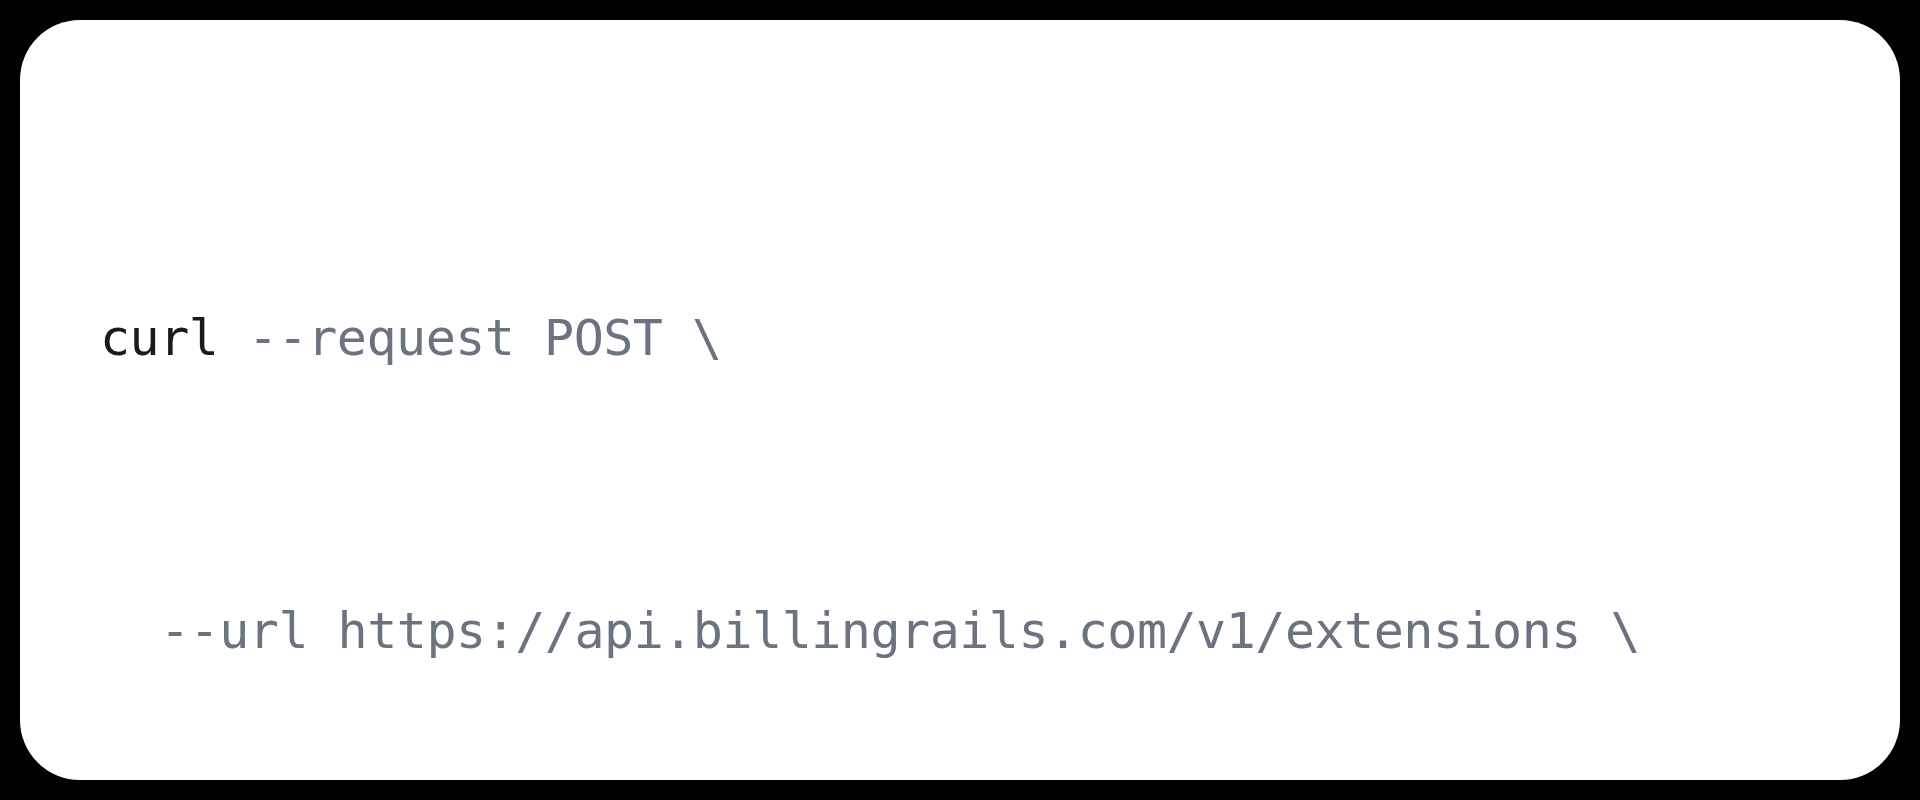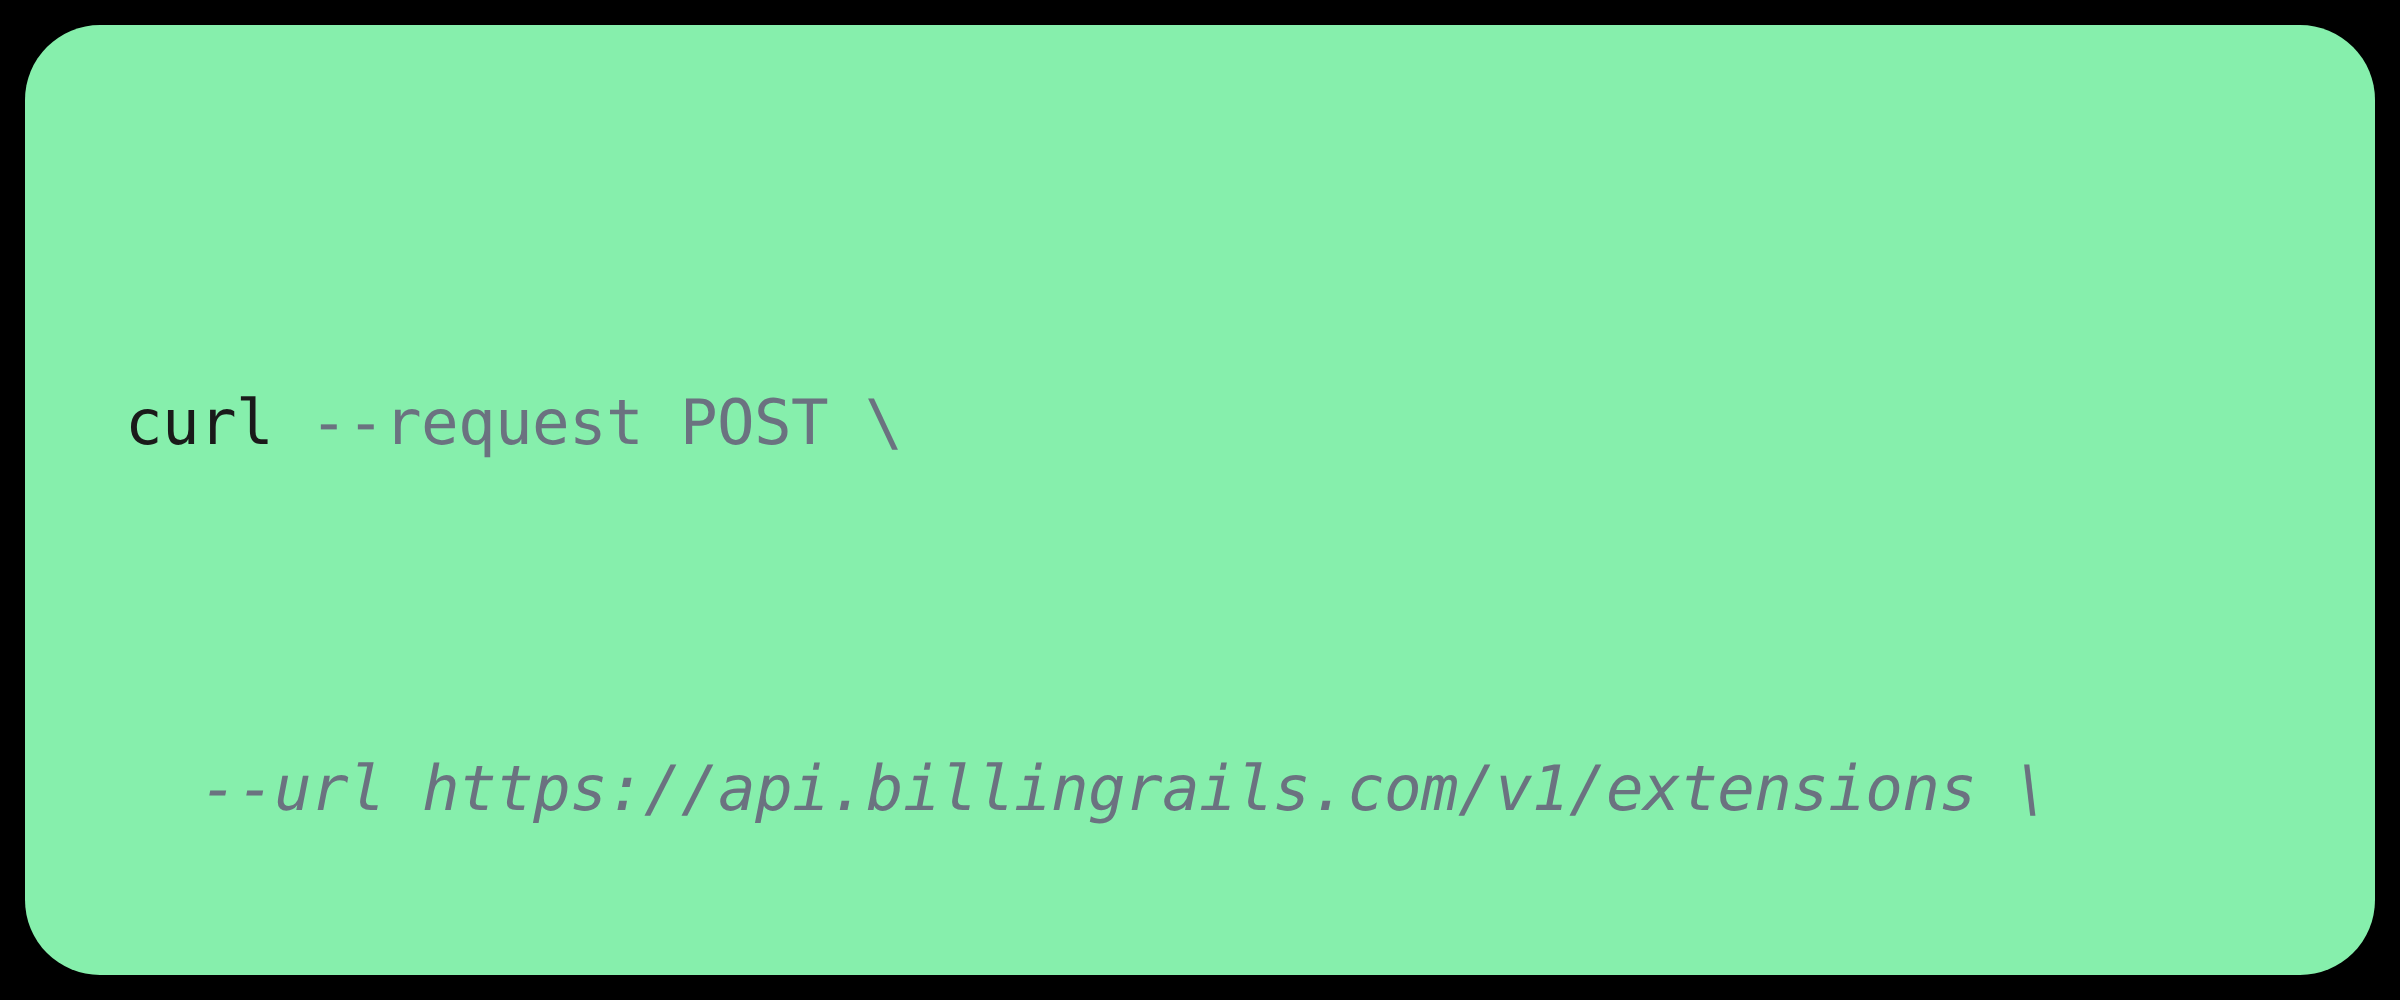--- a/index.html
+++ b/index.html
@@ -12,21 +12,21 @@
       height: 800px;
       background: #000;
       display: flex;
       align-items: center;
       justify-content: center;
       font-family: ui-monospace, "SF Mono", "Menlo", "Monaco", "Consolas", monospace;
     }
     .code-card {
       width: 1880px;
       height: 760px;
-      background: #86efac;
+      background: #ffffff;
       border-radius: 60px;
       padding: 75px 80px 0 80px;
       overflow: hidden;
       position: relative;
     }
     .code-block {
       font-size: 50px;
       line-height: 1.95;
       white-space: pre;
       color: #6b7280;
@@ -36,21 +36,20 @@
       display: block;
     }
     .t-dark {
       color: #1a1a1a;
     }
     .t-gray {
       color: #6b7280;
     }
     .indent-1 {
       padding-left: 60px;
-      font-style: italic;
     }
     .fade-bottom {
       position: absolute;
       left: 0;
       right: 0;
       bottom: 0;
       height: 60px;
     }
   </style>
 </head>

